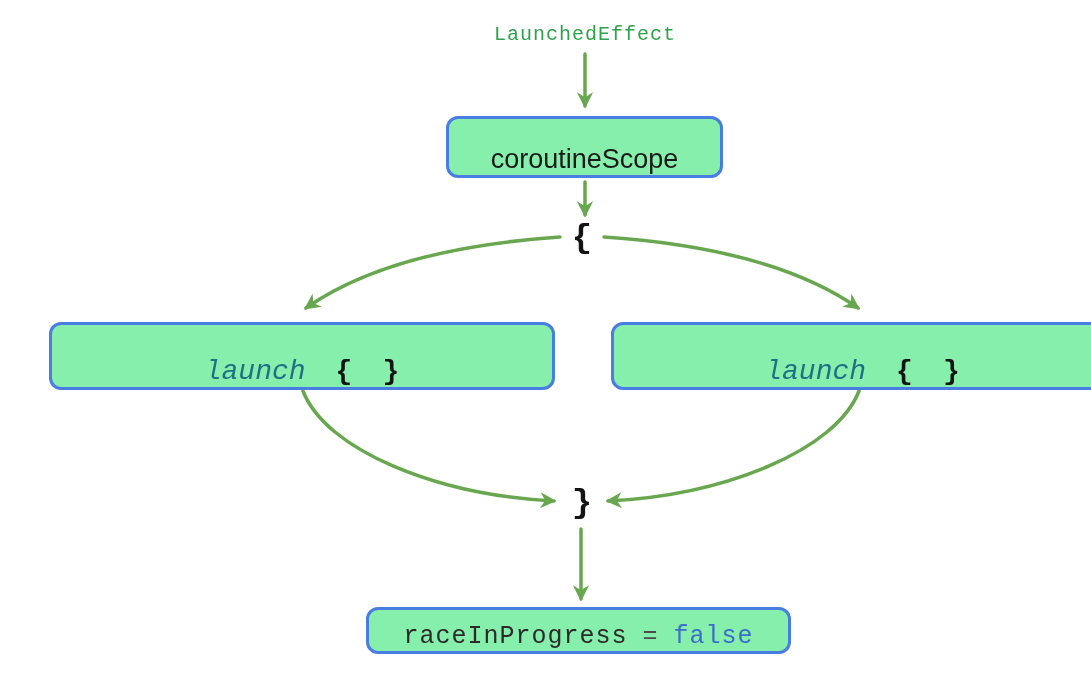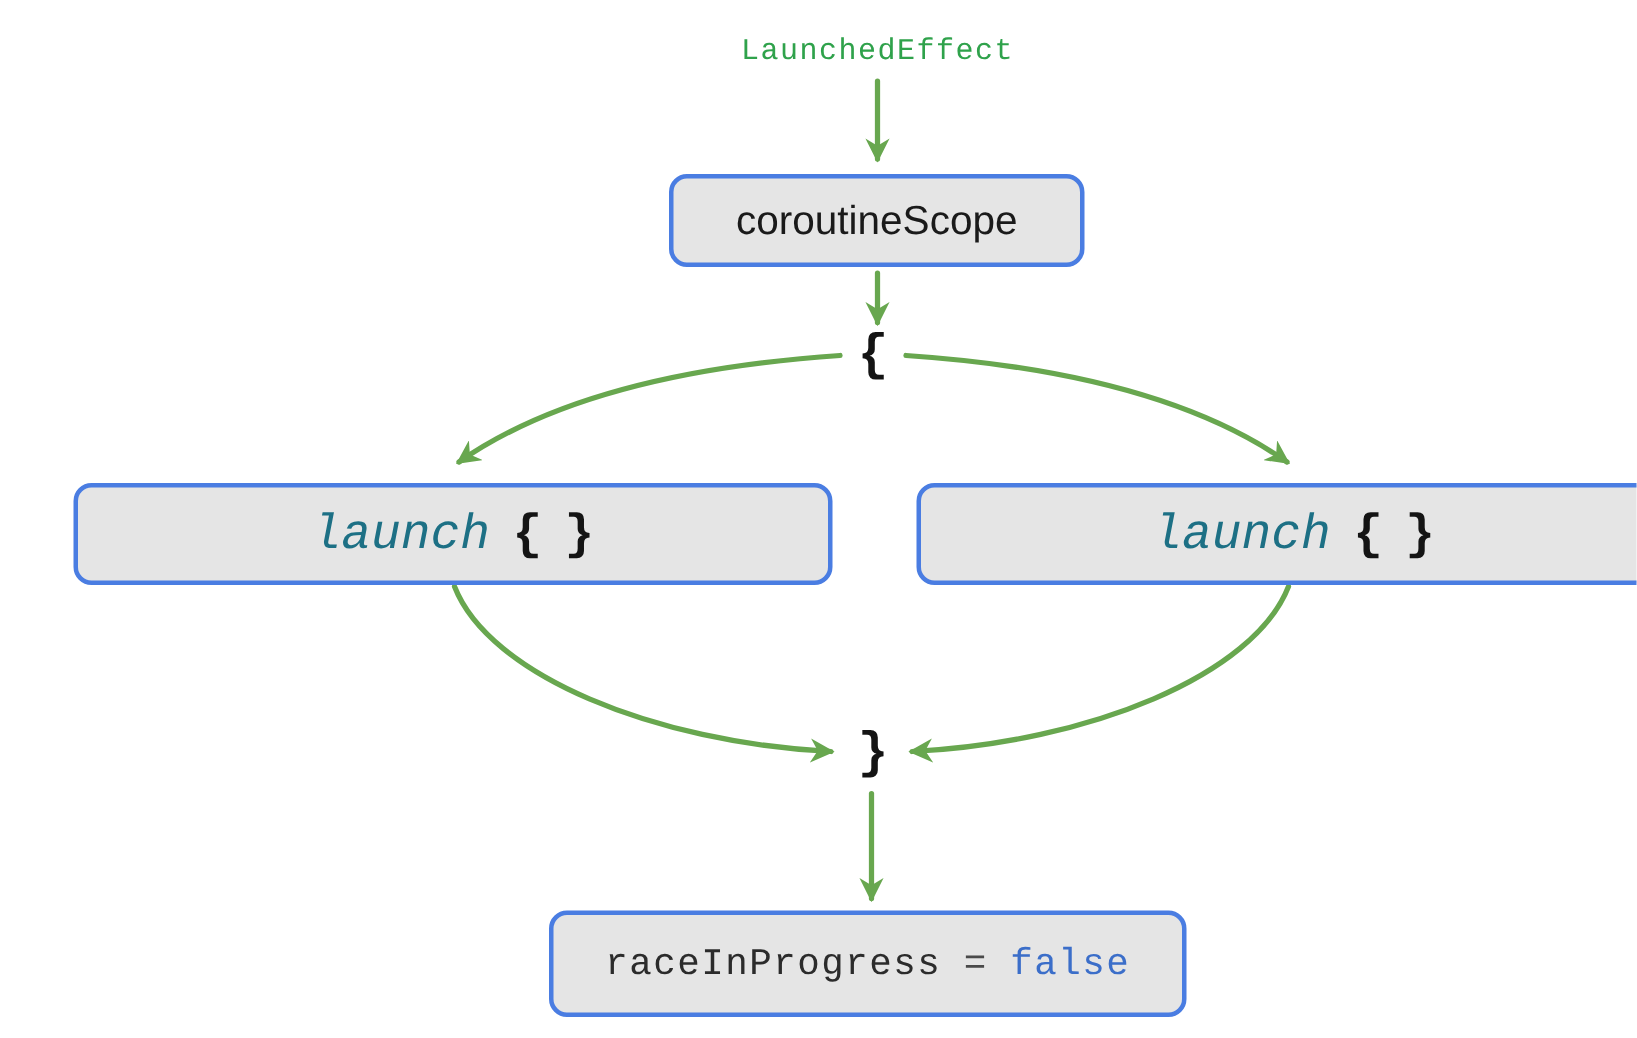--- a/index.html
+++ b/index.html
@@ -34,57 +34,57 @@
     left:549px;top:23px;
     transform:translateX(-50%);
     color:var(--label-green);
     font-size:20px;
     letter-spacing:1px;
     white-space:nowrap;
   }
   .box{
     position:absolute;
     box-sizing:border-box;
-    background:#e5e5e5;
+    background:#86efac;
     border:3px solid var(--border-blue);
     border-radius:12px;
     display:flex;
-    align-items:center;
+    align-items:flex-end;
     justify-content:center;
     white-space:nowrap;
   }
   .scope-box{
     left:410px;top:116px;width:277px;height:62px;
     font-family:"Liberation Sans", sans-serif;
     font-size:27px;
     color:#1a1a1a;
   }
   .launch-box{
     top:322px;height:68px;
-    font-size:33px;
-    gap:15px;
+    font-size:28px;
+    gap:30px;
     color:var(--code-text);
   }
   .launch-box.left{left:13px;width:506px;}
   .launch-box.right{left:575px;width:503px;}
   .kw{color:var(--keyword-teal);font-style:italic;}
   .br{color:var(--brace-black);font-weight:bold;}
   .code{color:var(--code-text);letter-spacing:1px;}
   .brace{
     position:absolute;
     transform:translate(-50%,-50%);
     font-size:34px;
     font-weight:600;
     color:var(--brace-black);
     line-height:1;
   }
   .brace.open{left:546px;top:238px;}
   .brace.close{left:546px;top:503px;}
   .result-box{
-    left:330px;top:607px;width:425px;height:71px;
+    left:330px;top:607px;width:425px;height:47px;
     font-size:25px;
     gap:15px;
     letter-spacing:1px;
     font-family:Liberation Mono, monospace;
   }
   .result-var{color:#2b2b2b;}
   .result-eq{color:#4a4a4a;}
   .result-val{color:var(--value-blue);}
 </style>
 </head>

